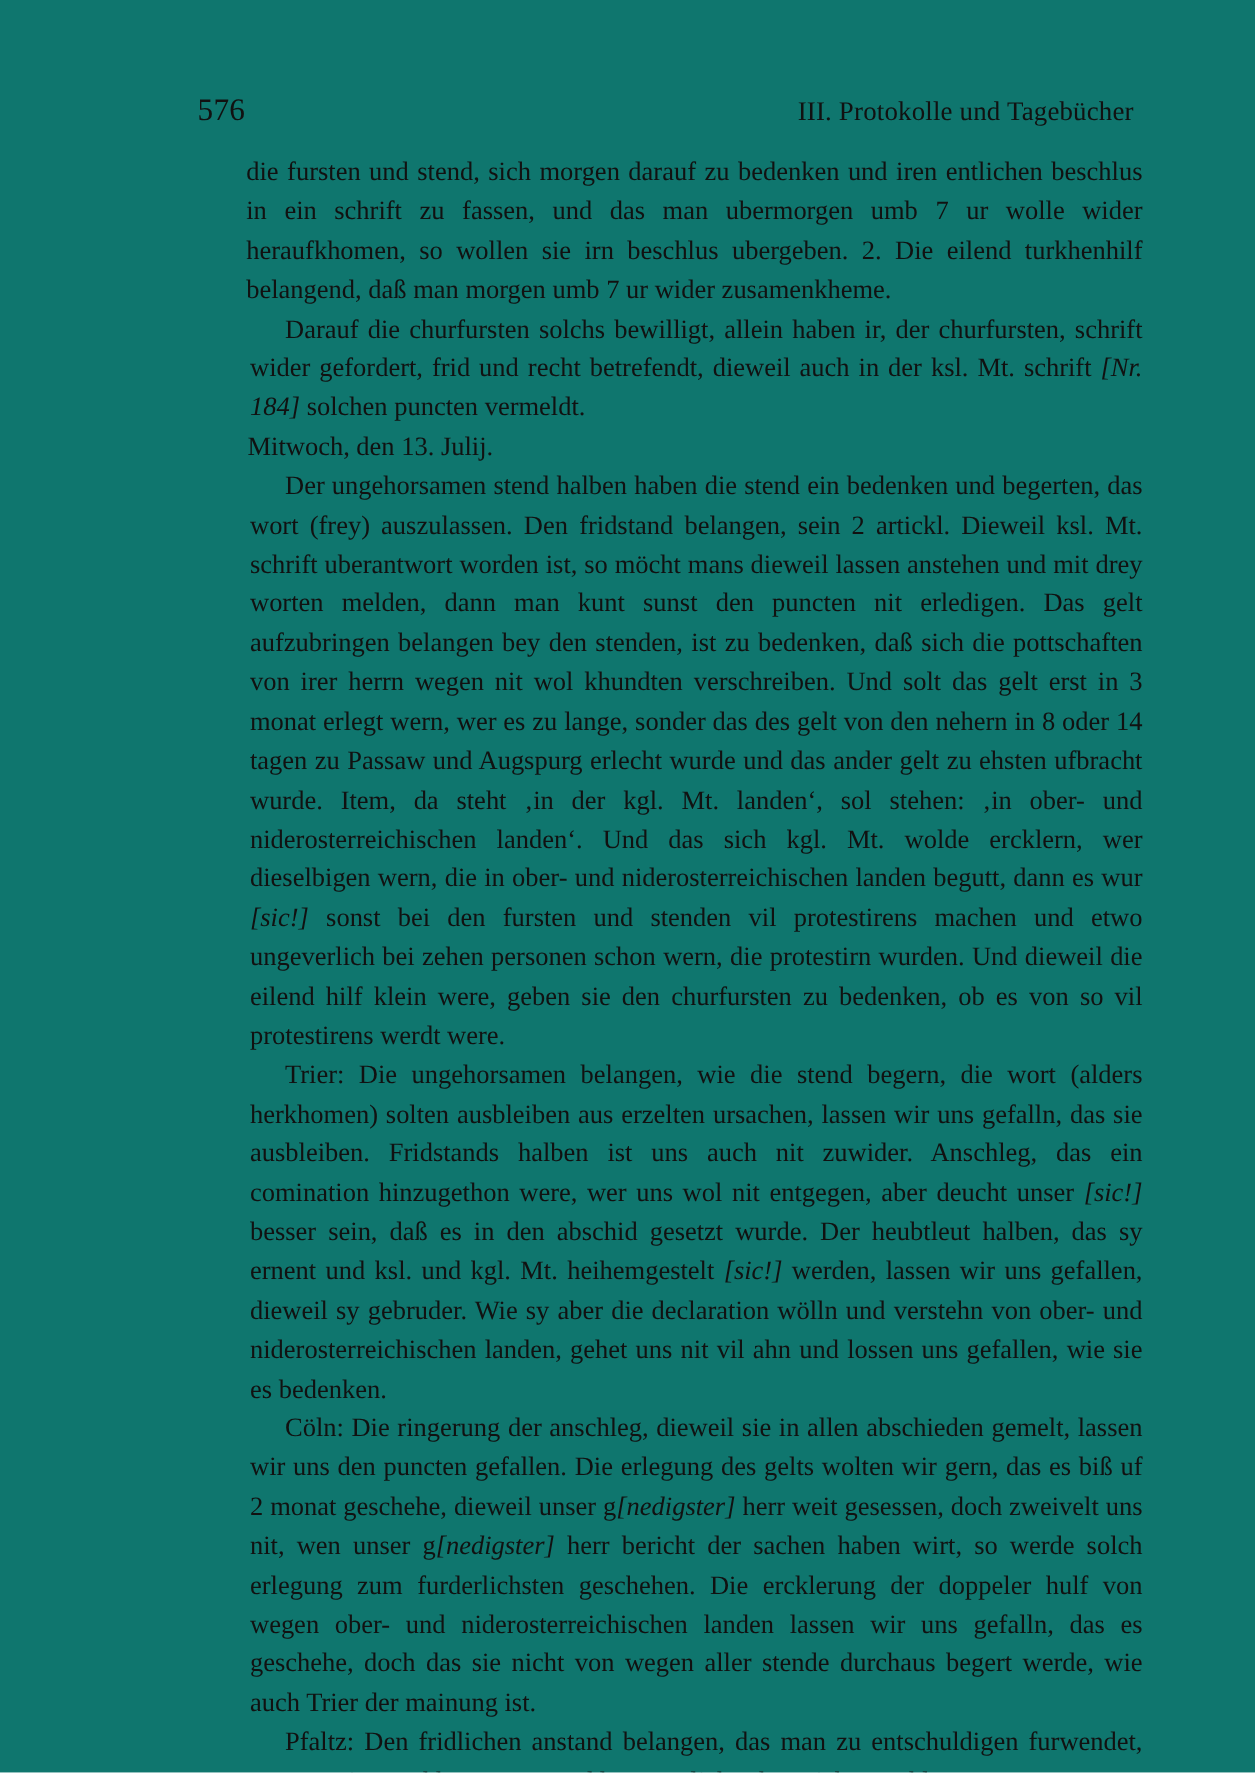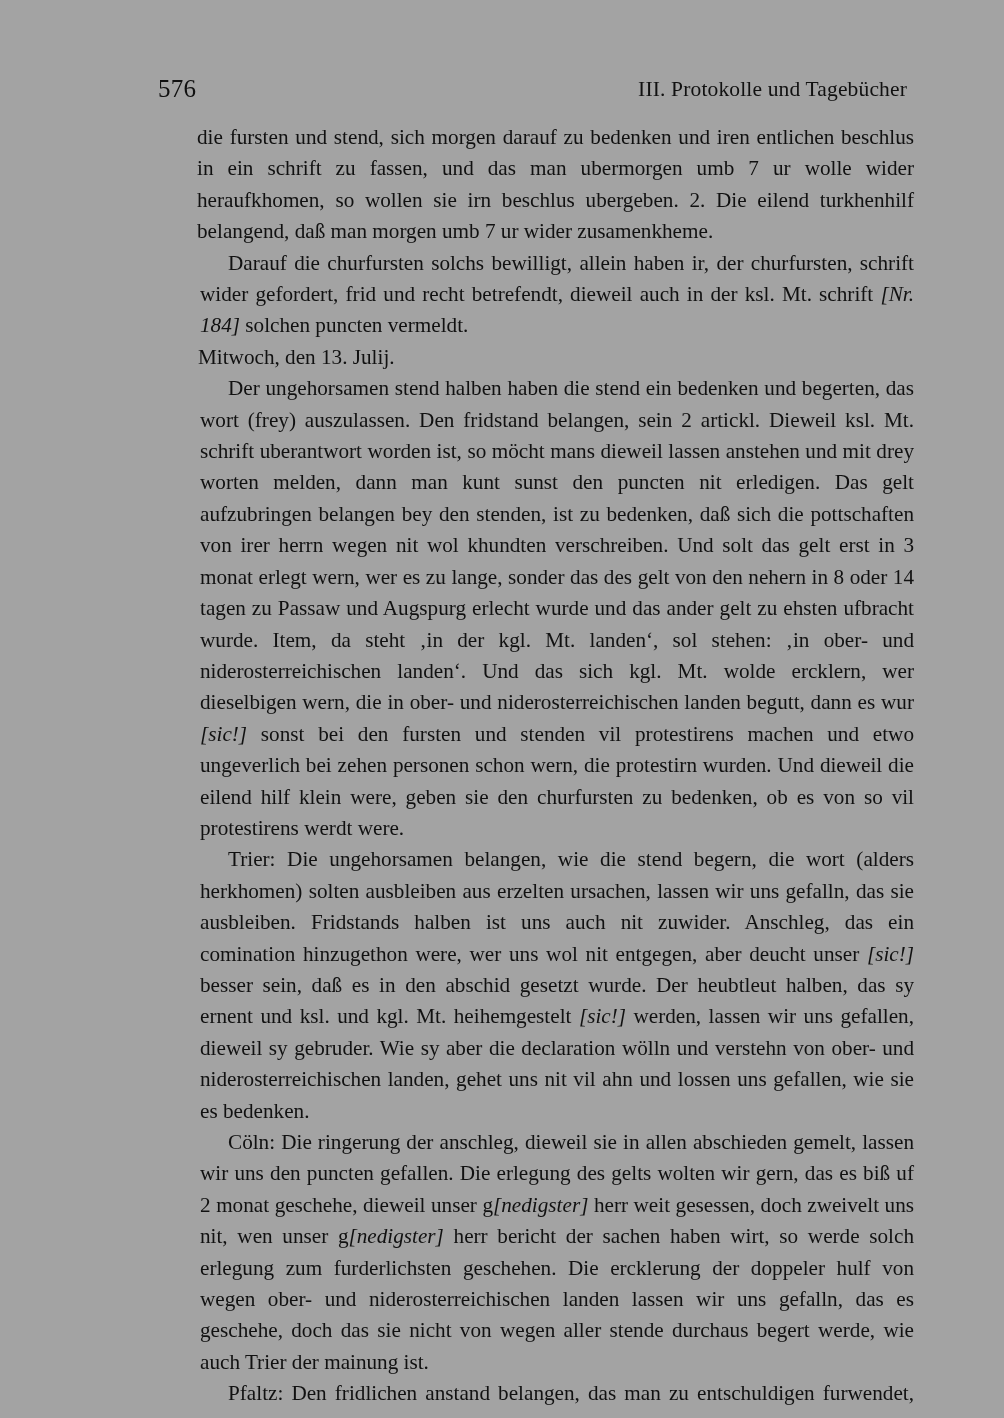--- a/index.html
+++ b/index.html
@@ -88,21 +88,21 @@
     font-style: italic;
   }
   
   .textblock p { text-align-last: left; }
 
   i, .it { font-style: italic; }
 </style>
 </head>
 <body>
 
-<div class="page" style="background: #a3a3a3; color: rgb(17, 17, 17);">
+<div class="page" style="background: #0f766e; color: rgb(17, 17, 17);">
 
   <div class="runninghead">
     <div class="folio">576</div>
     <div class="headtitle">III. Protokolle und Tagebücher</div>
   </div>
 
   <div class="textblock" id="textblock">
 
   <p class="cont"><span>die fursten und stend, sich morgen darauf zu bedenken und iren entlichen beschlus in ein schrift zu fassen, und das man ubermorgen umb 7 ur wolle wider heraufkhomen, so wollen sie irn beschlus ubergeben. 2. Die eilend turkhenhilf belangend, daß man morgen umb 7 ur wider zusamenkheme.</span></p>
       <p class="ind"><span>Darauf die churfursten solchs bewilligt, allein haben ir, der churfursten, schrift wider gefordert, frid und recht betrefendt, dieweil auch in der ksl. Mt. schrift </span><i>[Nr. 184]</i><span> solchen puncten vermeldt.</span></p>

